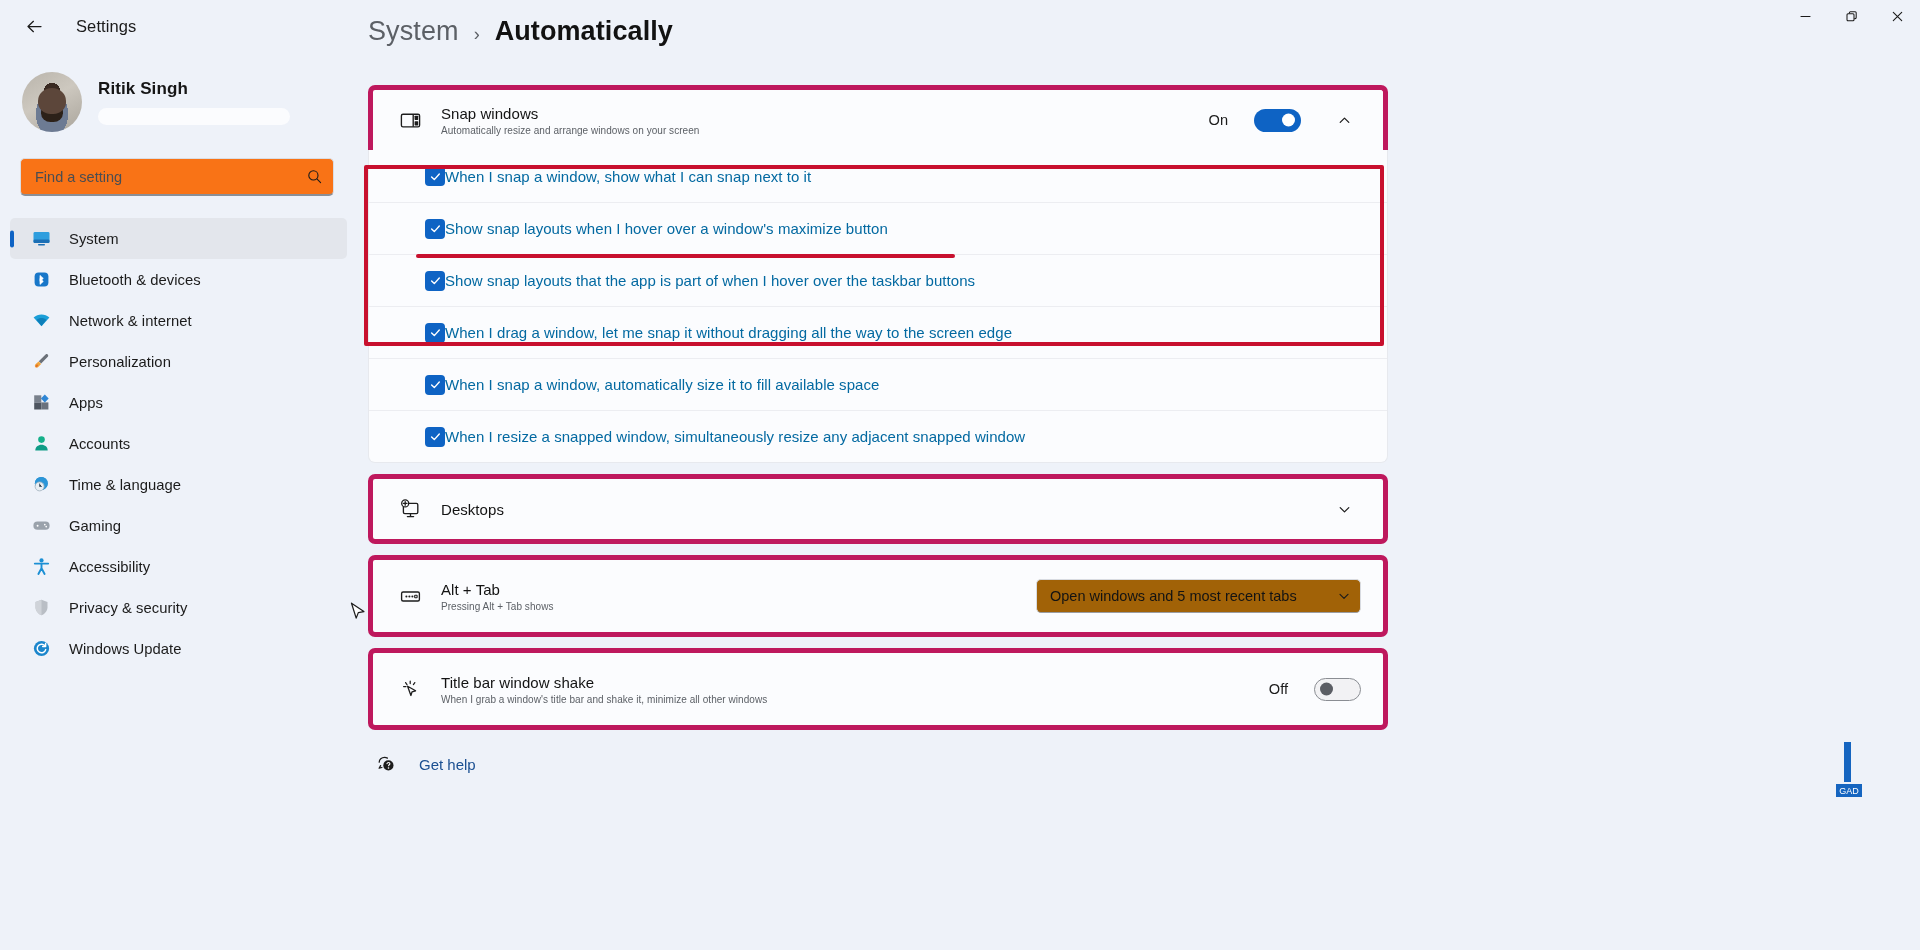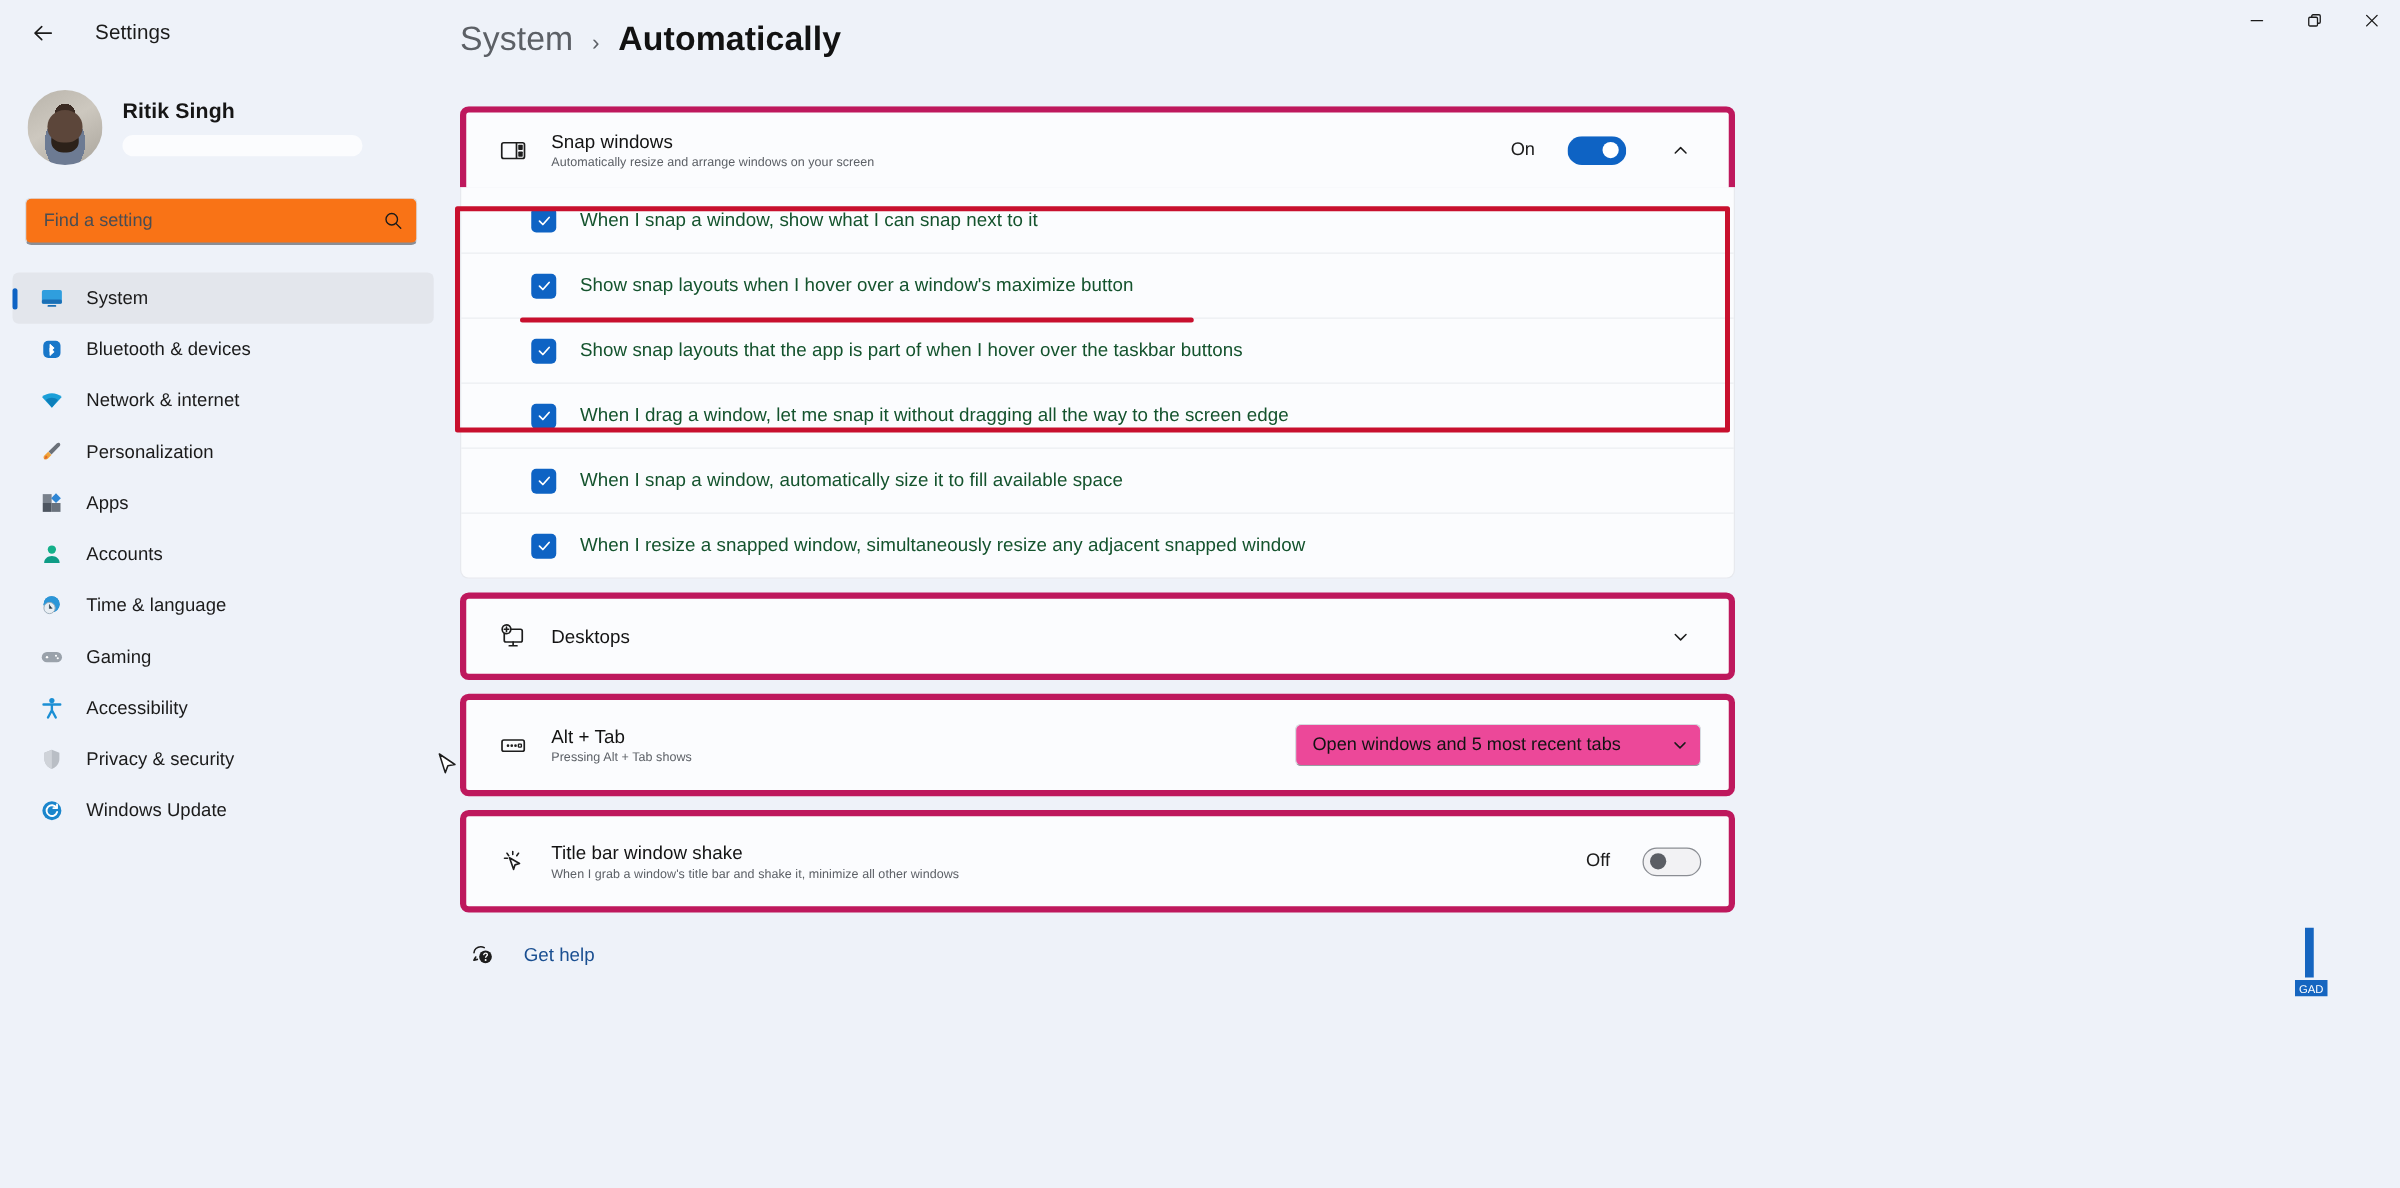--- a/index.html
+++ b/index.html
@@ -116,24 +116,24 @@
   .sublist { background: #fbfcfe; border: 1px solid #e7e9ee; border-top: 0; border-radius: 0 0 7px 7px; }
   .subrow {
     display: flex; align-items: center; height: 52px; padding-left: 56px; cursor: pointer;
     border-top: 1px solid #ecedf1;
   }
   .subrow:first-child { border-top: 0; }
   .cb {
     width: 20px; height: 20px; flex: 0 0 20px; border-radius: 4px; background: #0e63c4;
     display: flex; align-items: center; justify-content: center;
   }
-  .sub-label { margin-left: 19px; font-size: 15px; color: #14532d; letter-spacing: .05px; }
+  .sub-label { font-size: 15px; color: #0369a1; letter-spacing: .05px; }
 
   .dropdown {
-    width: 325px; height: 34px; background: #ec4899; border: 1px solid #d8dbe1;
+    width: 325px; height: 34px; background: #a16207; border: 1px solid #d8dbe1;
     border-bottom-color: #9a9da3;
     border-radius: 5px; display: flex; align-items: center; justify-content: space-between;
     padding: 0 9px 0 13px; cursor: pointer; overflow: hidden;
   }
   .dropdown span.val {
     font-size: 14.5px; color: #131313; white-space: nowrap; overflow: hidden;
     text-overflow: clip; max-width: 272px; display: block;
   }
 
   .gethelp { display: flex; align-items: center; margin-top: 24px; padding-left: 8px; cursor: pointer; width: max-content; }

